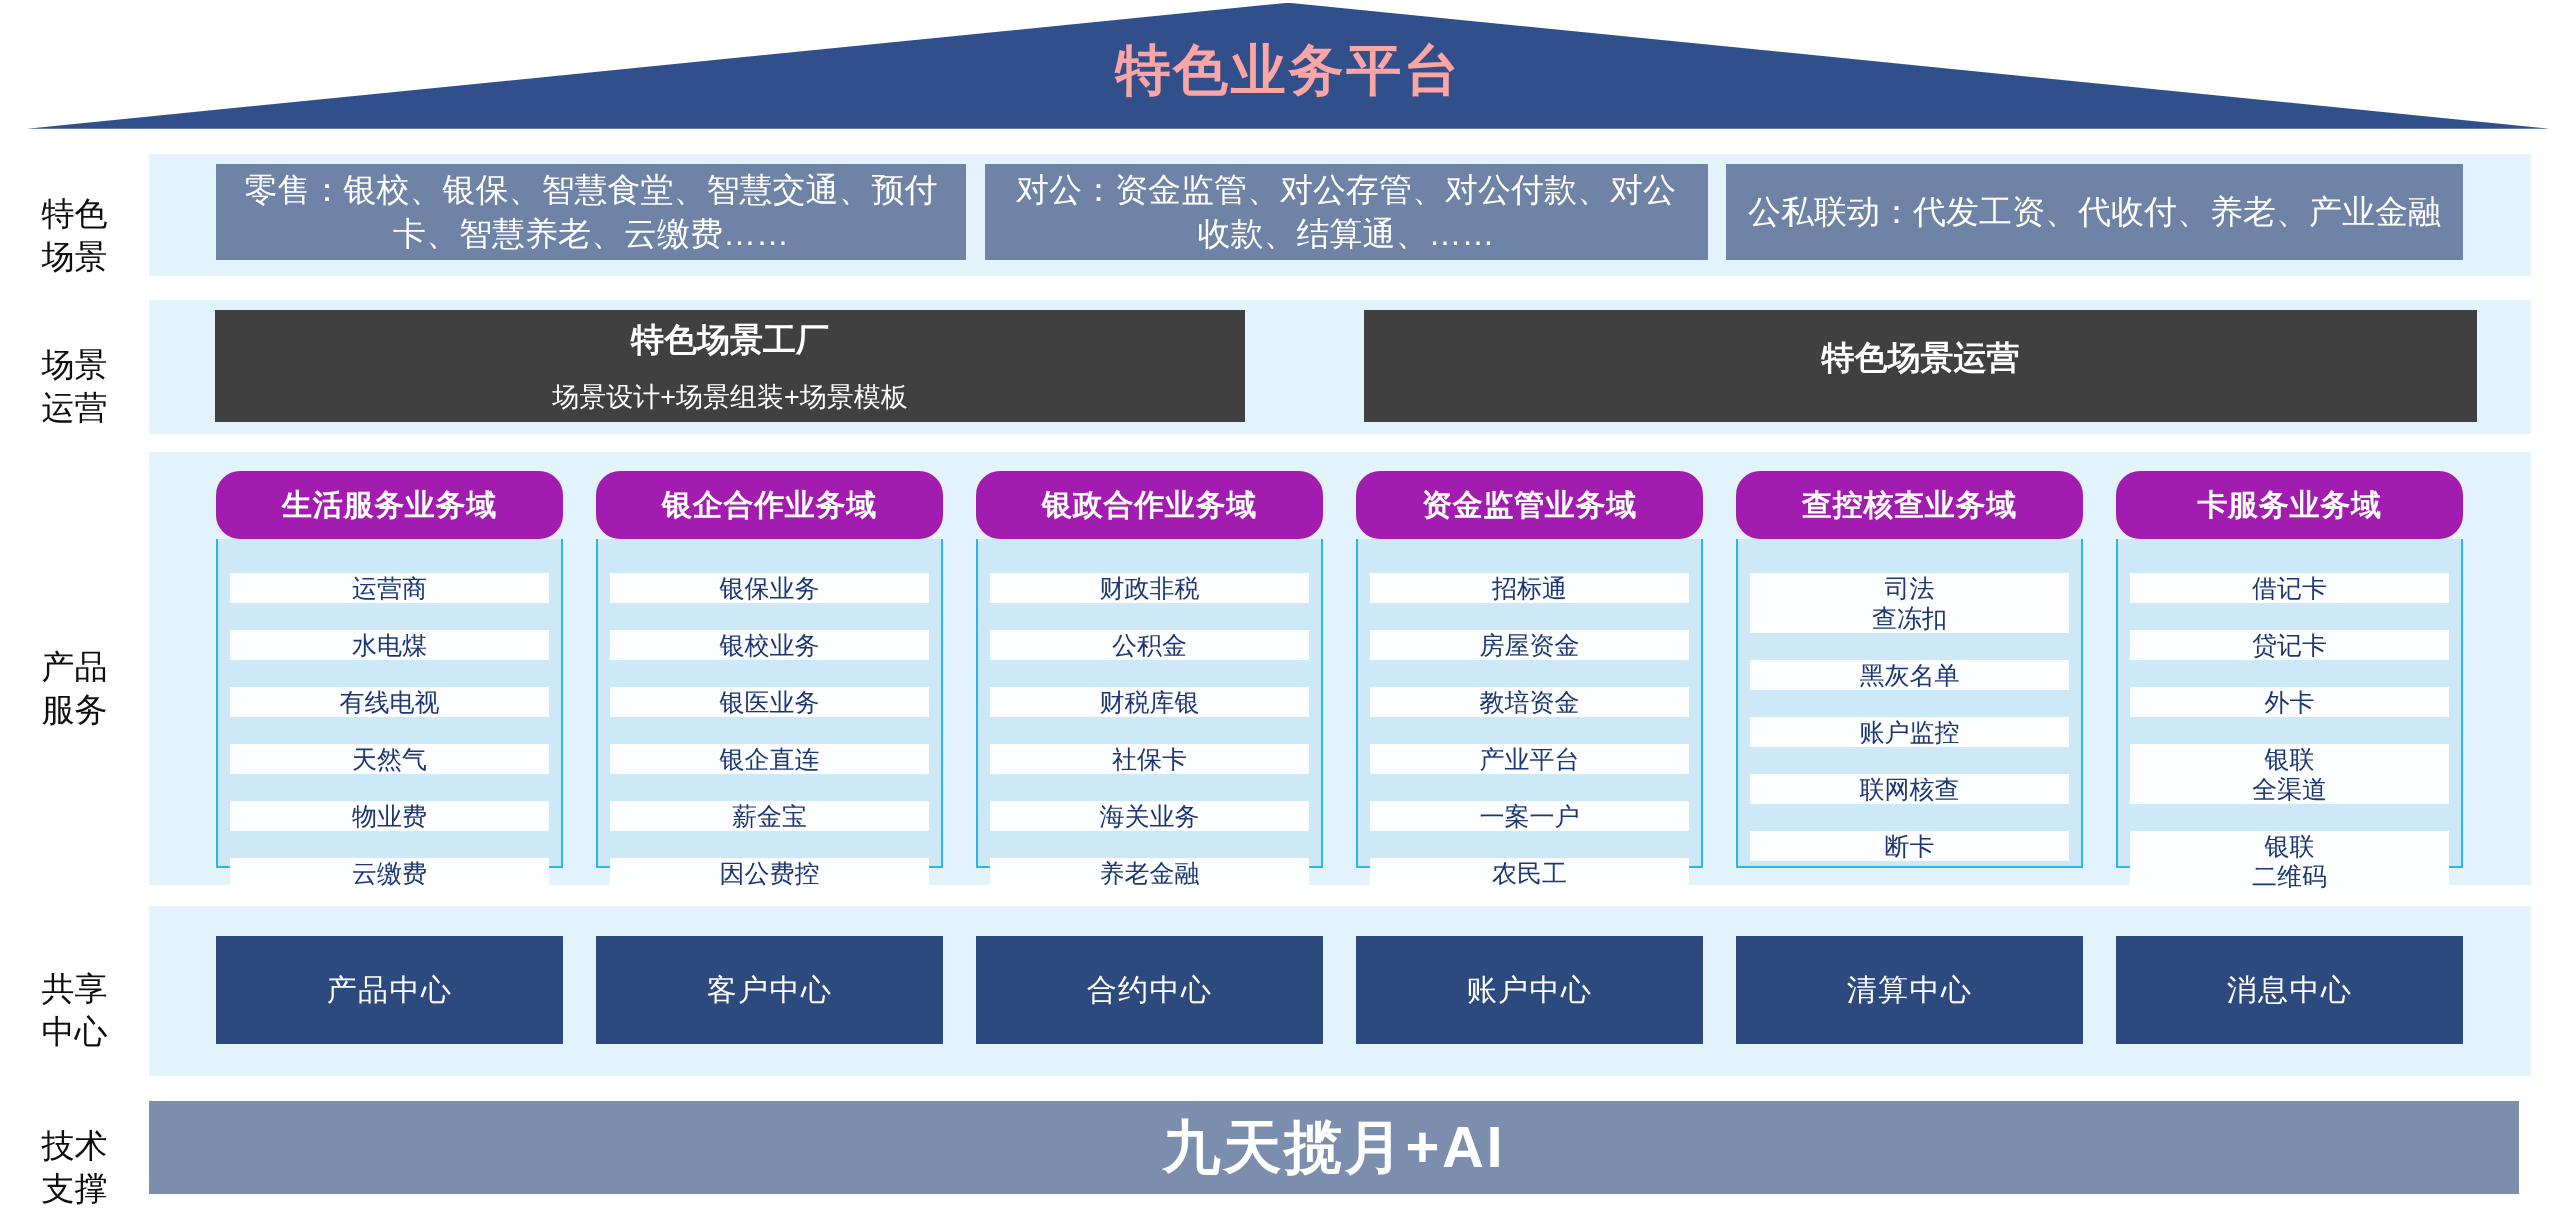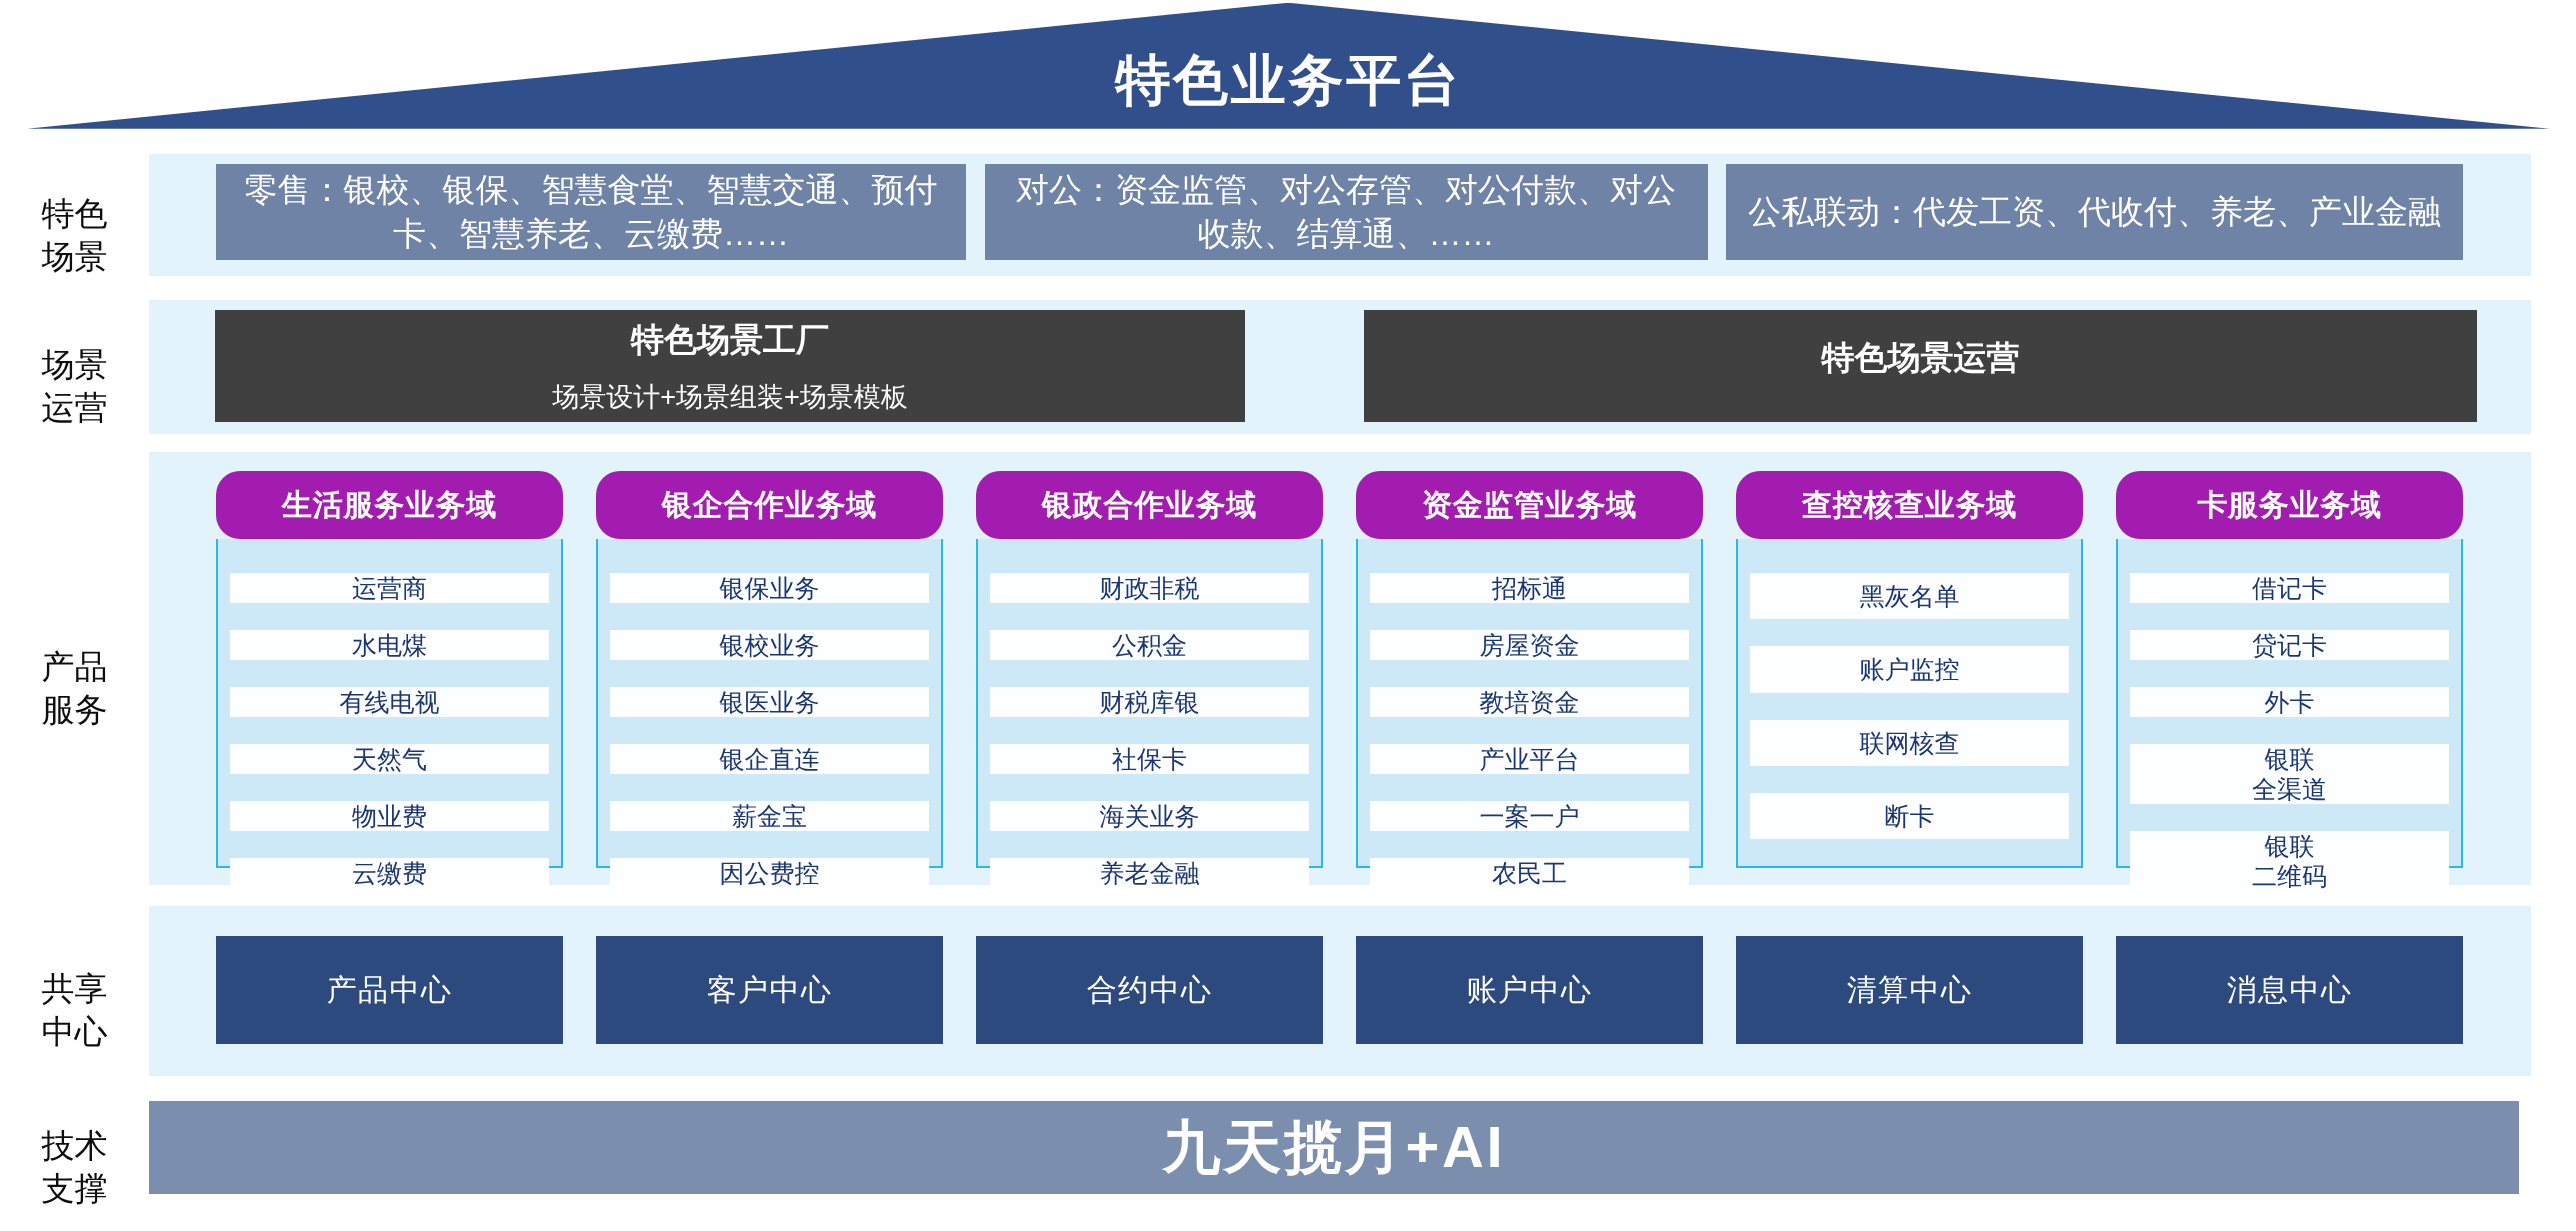--- a/index.html
+++ b/index.html
@@ -8,21 +8,21 @@
     font-family:"Liberation Sans",sans-serif;overflow:hidden;
   }
   
   .roof{
     position:absolute;left:27px;top:2.7px;width:2523px;height:126px;
     background:#31508B;
     clip-path:polygon(50% 0,100% 100%,0 100%);
     display:flex;justify-content:center;align-items:flex-start;
   }
   .roof-title{
-    color:#ffffff;font-size:55px;font-weight:bold;margin-top:41px;letter-spacing:2.7px;
+    color:#fca5a5;font-size:55px;font-weight:bold;margin-top:31px;letter-spacing:2.7px;
   }
   
   .row-label{
     position:absolute;left:0;width:149px;text-align:center;
     font-size:33px;font-weight:500;color:#0d0d0d;
     white-space:pre-line;line-height:1.3;margin-top:20px;
   }
   #label-scenes{top:173px;}
   #label-operation{top:324px;}
   #label-products{top:626px;}
@@ -169,20 +169,22 @@
         <div class="cell">教培资金</div>
         <div class="cell">产业平台</div>
         <div class="cell">一案一户</div>
         <div class="cell">农民工</div>
       </div>
     </div>
 
     <div class="domain">
       <div class="domain-header">查控核查业务域</div>
       <div class="domain-body">
+        <div class="cell">司法
+查冻扣</div>
         <div class="cell">黑灰名单</div>
         <div class="cell">账户监控</div>
         <div class="cell">联网核查</div>
         <div class="cell">断卡</div>
       </div>
     </div>
 
     <div class="domain">
       <div class="domain-header">卡服务业务域</div>
       <div class="domain-body">

